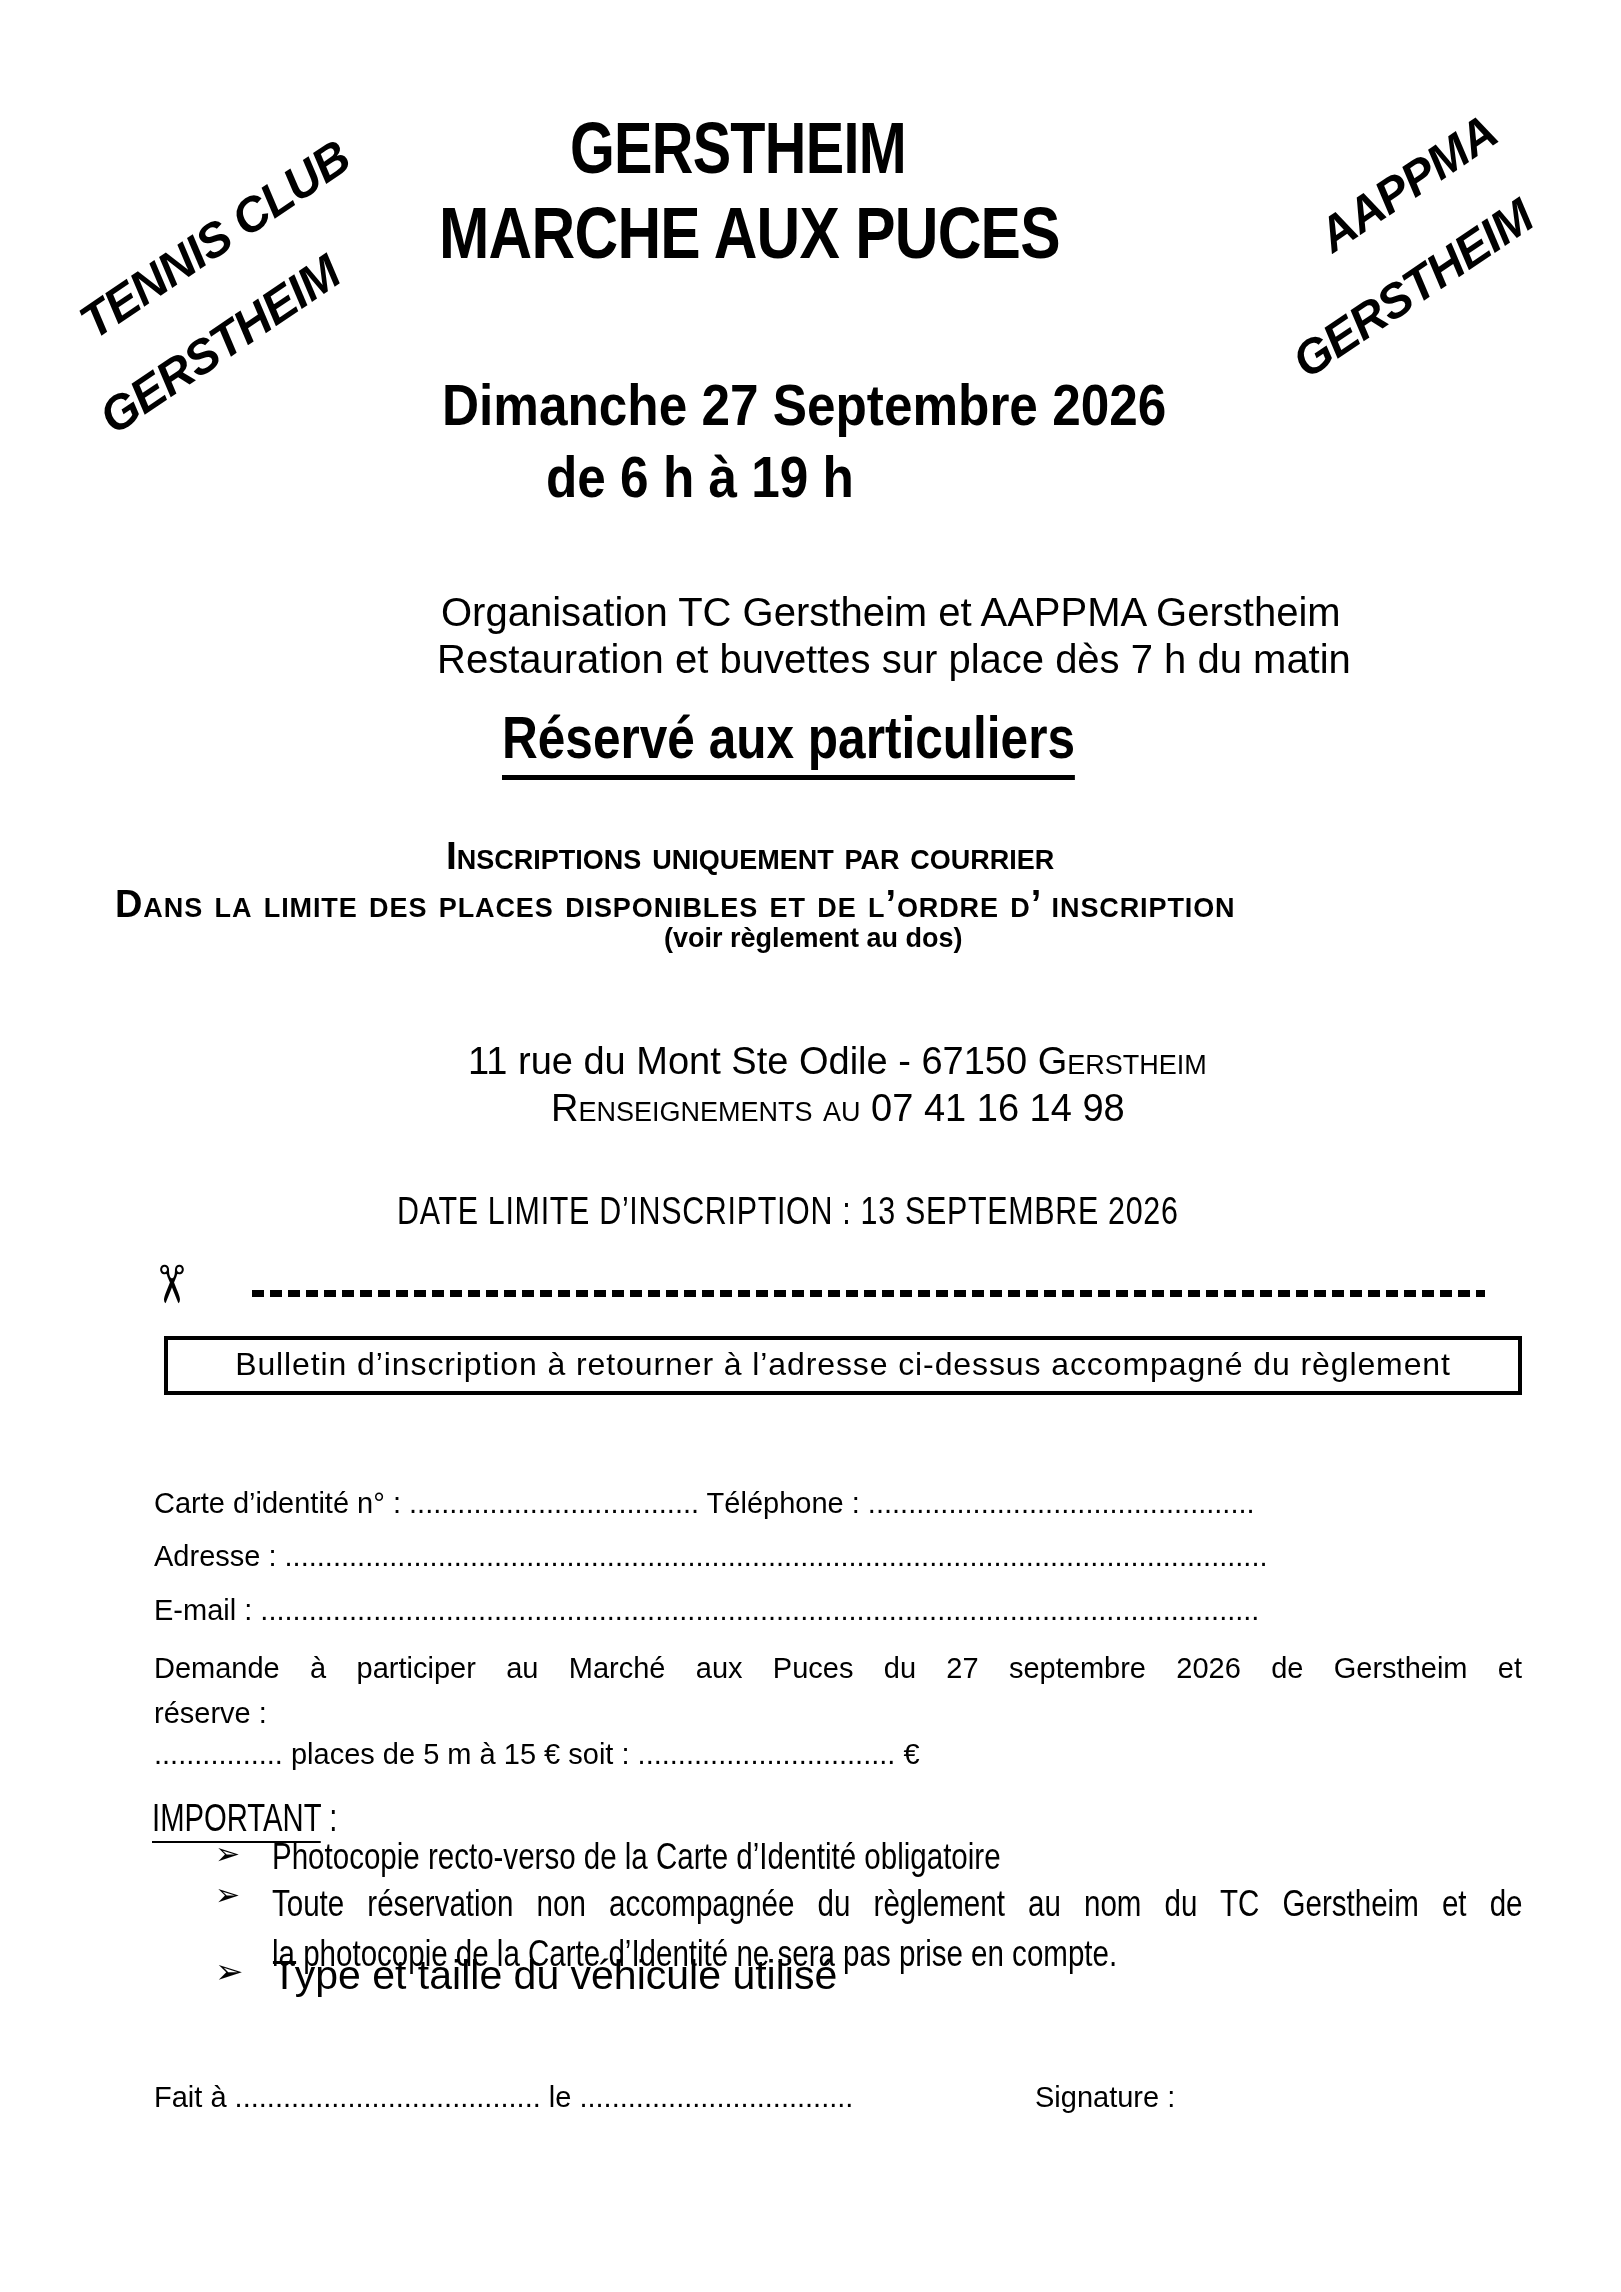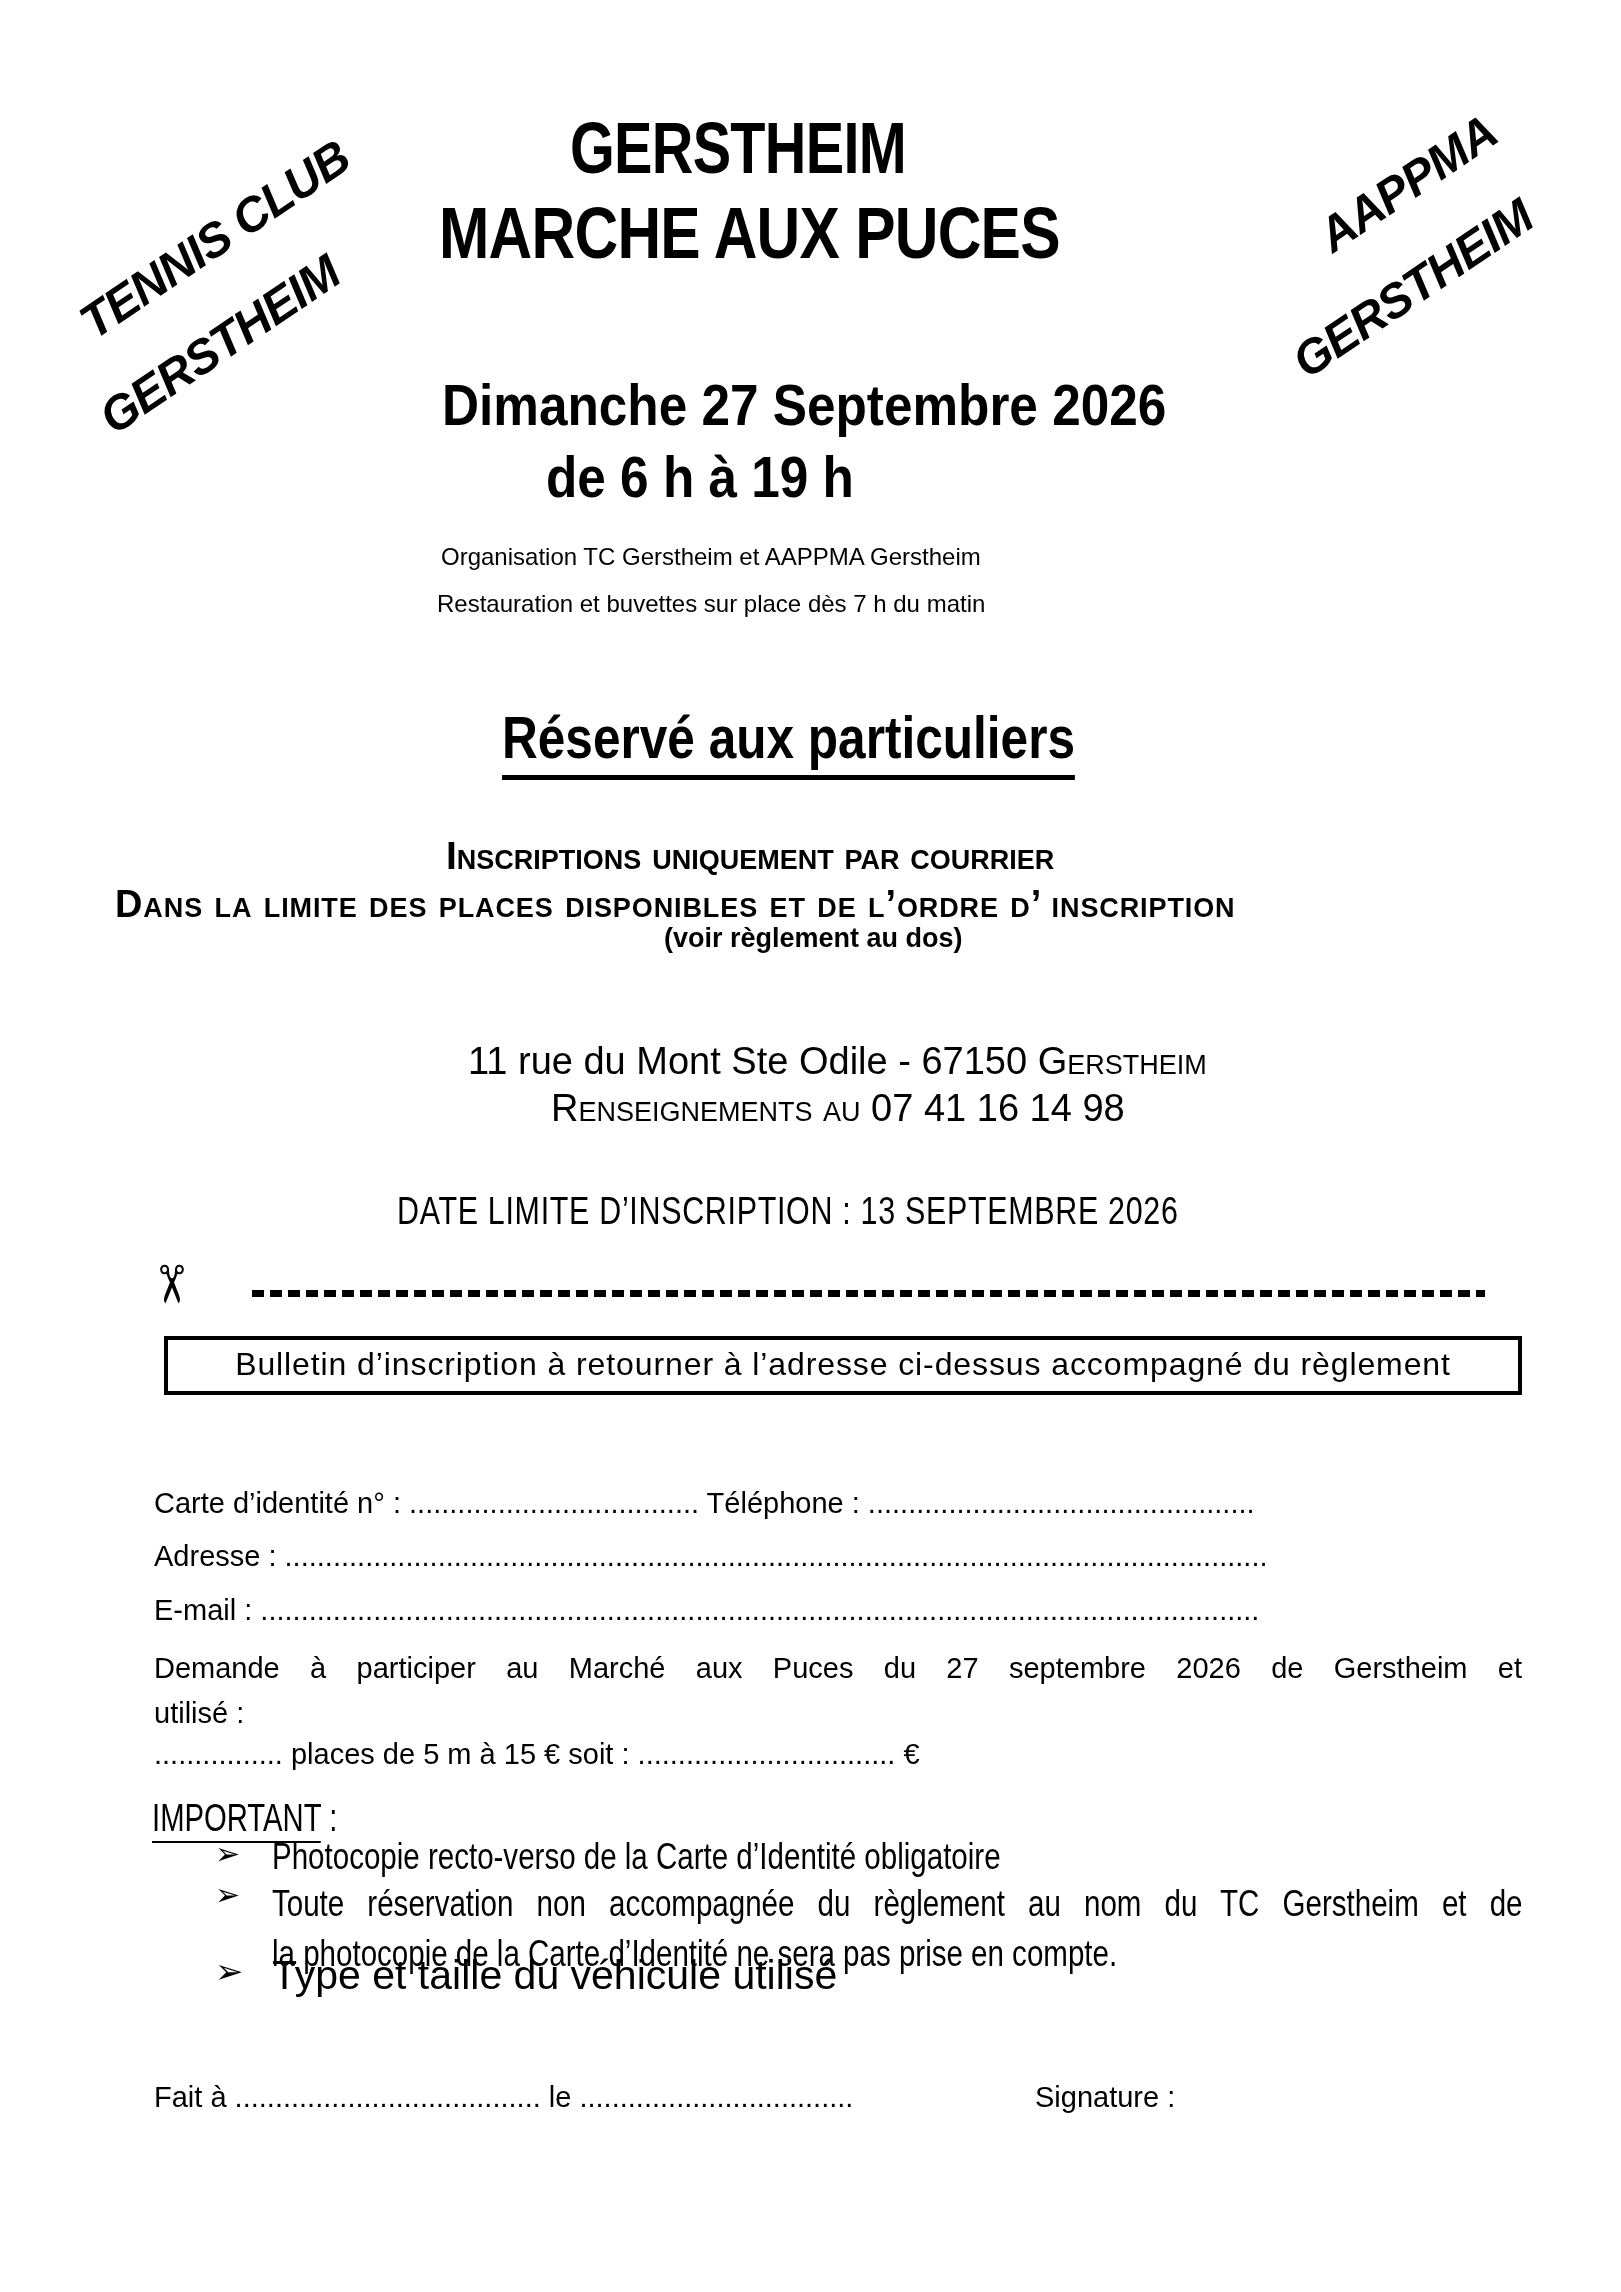--- a/index.html
+++ b/index.html
@@ -7,21 +7,21 @@
   .page{position:relative;width:1621px;height:2293px;background:#fff;overflow:hidden;}
   .abs{position:absolute;white-space:nowrap;line-height:1.05;}
   
   .stamp{font-size:48px;font-weight:bold;font-style:italic;letter-spacing:-0.9px;transform:translate(-50%,-50%) rotate(-34deg);}
   
   .title-line{font-size:72px;font-weight:bold;letter-spacing:-0.9px;transform-origin:0 0;}
   .t1{transform:scaleX(.80);}
   .t2{transform:scaleX(.84);}
   
   .bigdate{font-size:57px;font-weight:bold;transform-origin:0 0;transform:scaleX(.90);}
-  .info{font-size:24px;}
+  .info{font-size:40px;margin-top:47px;}
   .reserved{font-size:59px;font-weight:bold;transform-origin:0 0;transform:scaleX(.84);border-bottom:5.4px solid #000;padding-bottom:5.4px;}
   .sc{font-variant:small-caps;}
   .insc1{font-size:39px;font-weight:bold;}
   .insc2{font-size:38px;font-weight:bold;letter-spacing:0.9px;}
   .insc3{font-size:27px;font-weight:bold;}
   .contact{font-size:38px;}
   .deadline{font-size:39px;transform-origin:0 0;transform:scaleX(.78);letter-spacing:0.9px;}
   .scissors{font-size:52px;transform:rotate(90deg);transform-origin:50% 50%;font-family:"DejaVu Sans",sans-serif;}
   .cutline{height:7.2px;background:repeating-linear-gradient(90deg,#000 0 11.6px,transparent 11.6px 18px);}
   .bulletin-box{border:4.5px solid #000;width:1350px;text-align:center;padding:8px 0 9.9px 0;}
@@ -77,21 +77,21 @@
 
 
   <div class="abs form-line" style="left:154px;top:1541px;"><span>Adresse : </span><span class="dots">..........................................................................................................................</span></div>
 
   <div class="abs form-line" style="left:154px;top:1488px;"><span>Carte d’identité n° : </span><span class="dots">....................................</span><span>  Téléphone : </span><span class="dots">................................................</span></div>
 
   <div class="abs form-line" style="left:154px;top:1595px;"><span>E-mail : </span><span class="dots">............................................................................................................................</span></div>
 
   <div class="abs request" style="left:154px;top:1646px;">
     <span class="just" style="display:block;">Demande à participer au Marché aux Puces du 27 septembre 2026 de Gerstheim et</span>
-    <span style="display:block;">utilisé :</span>
+    <span style="display:block;">réserve :</span>
   </div>
 
   <div class="abs form-line" style="left:154px;top:1739px;"><span class="dots">................</span><span> places de 5 m à 15 € soit :  </span><span class="dots">................................</span><span> €</span></div>
 
   <div class="abs important-title" style="left:152px;top:1798px;"><span class="uline">IMPORTANT</span><span> :</span></div>
 
   <div class="abs bullet-row" style="left:215px;top:1838px;">
     <span class="bullet-glyph">➢</span>
     <span class="bullet-text">Photocopie recto-verso de la Carte d’Identité obligatoire</span>
   </div>

